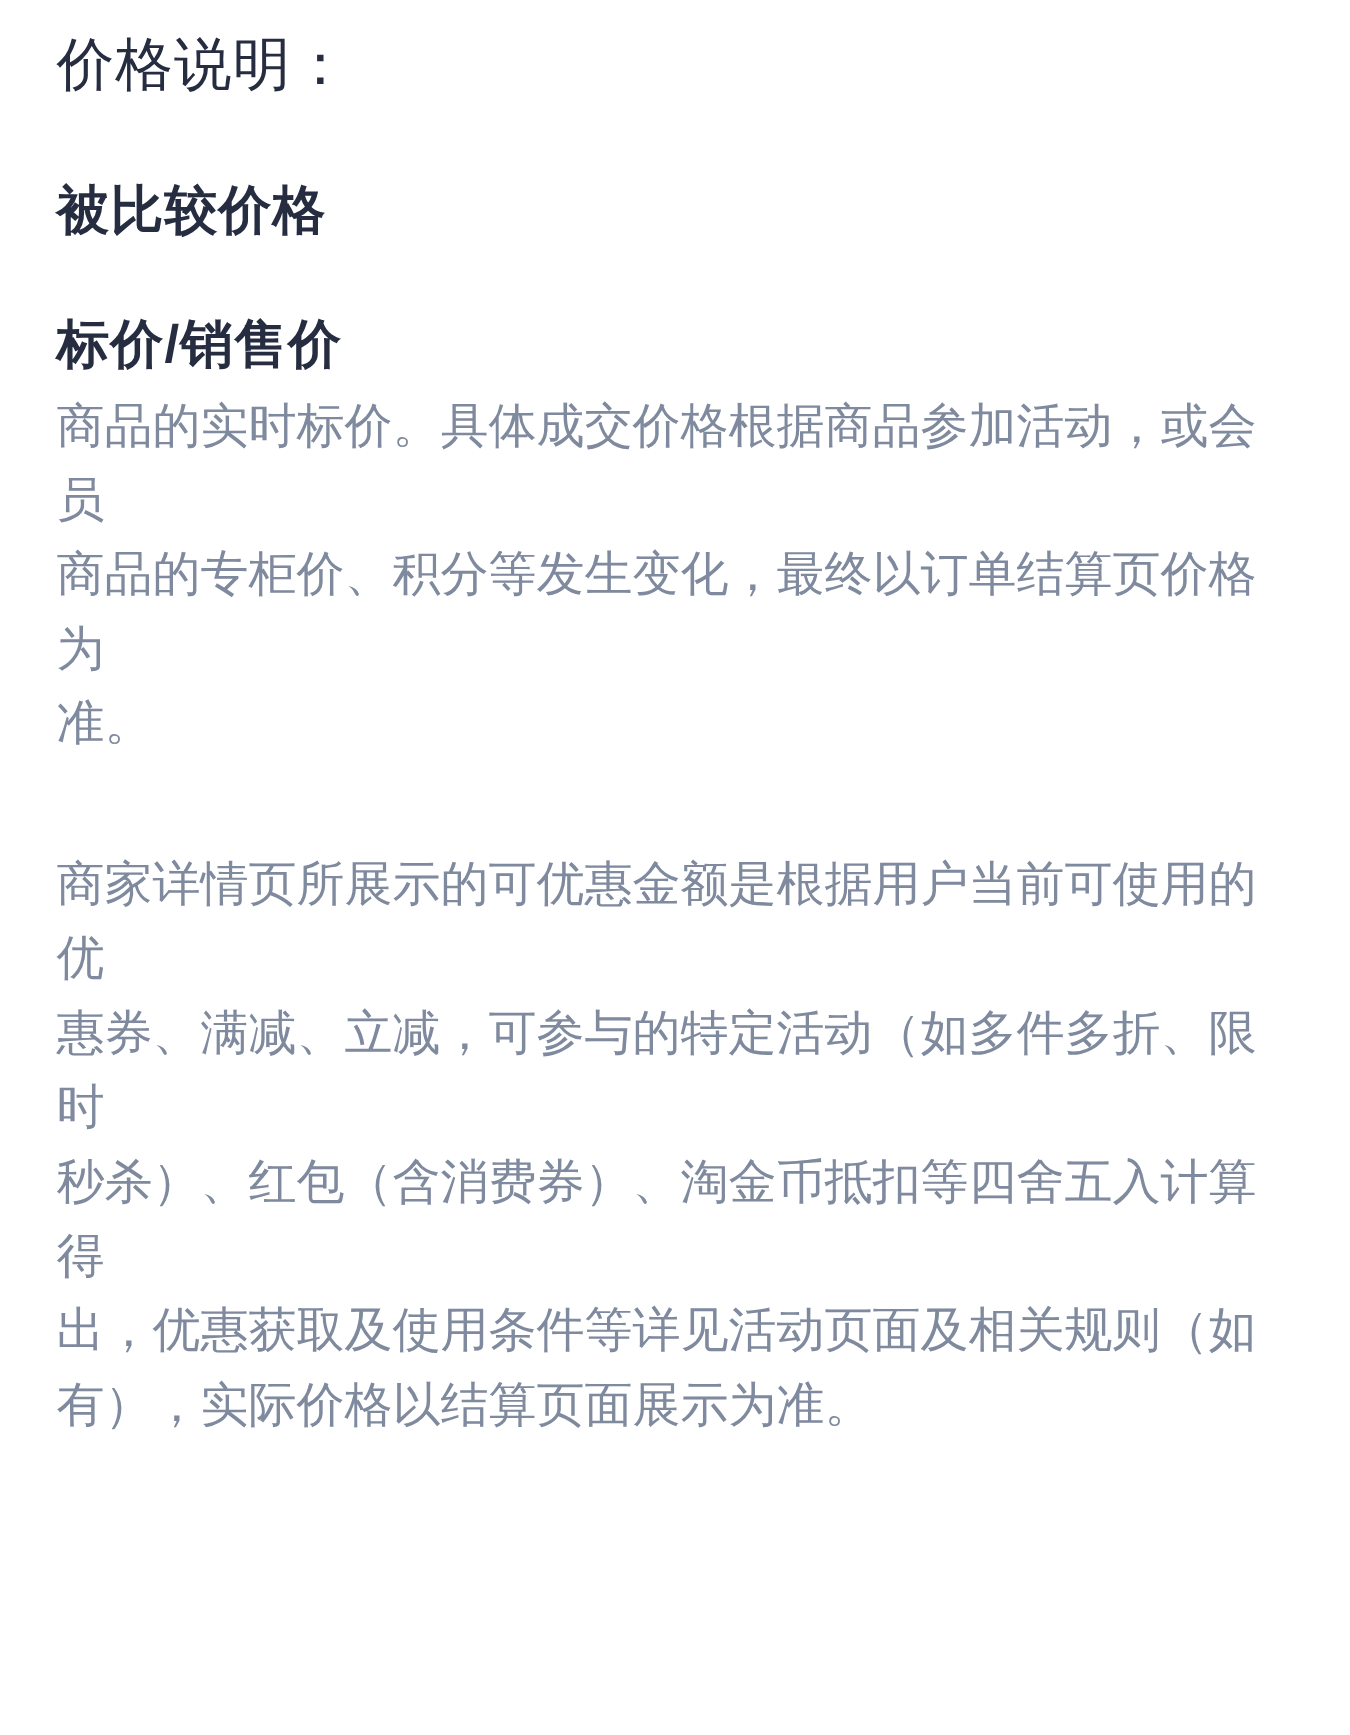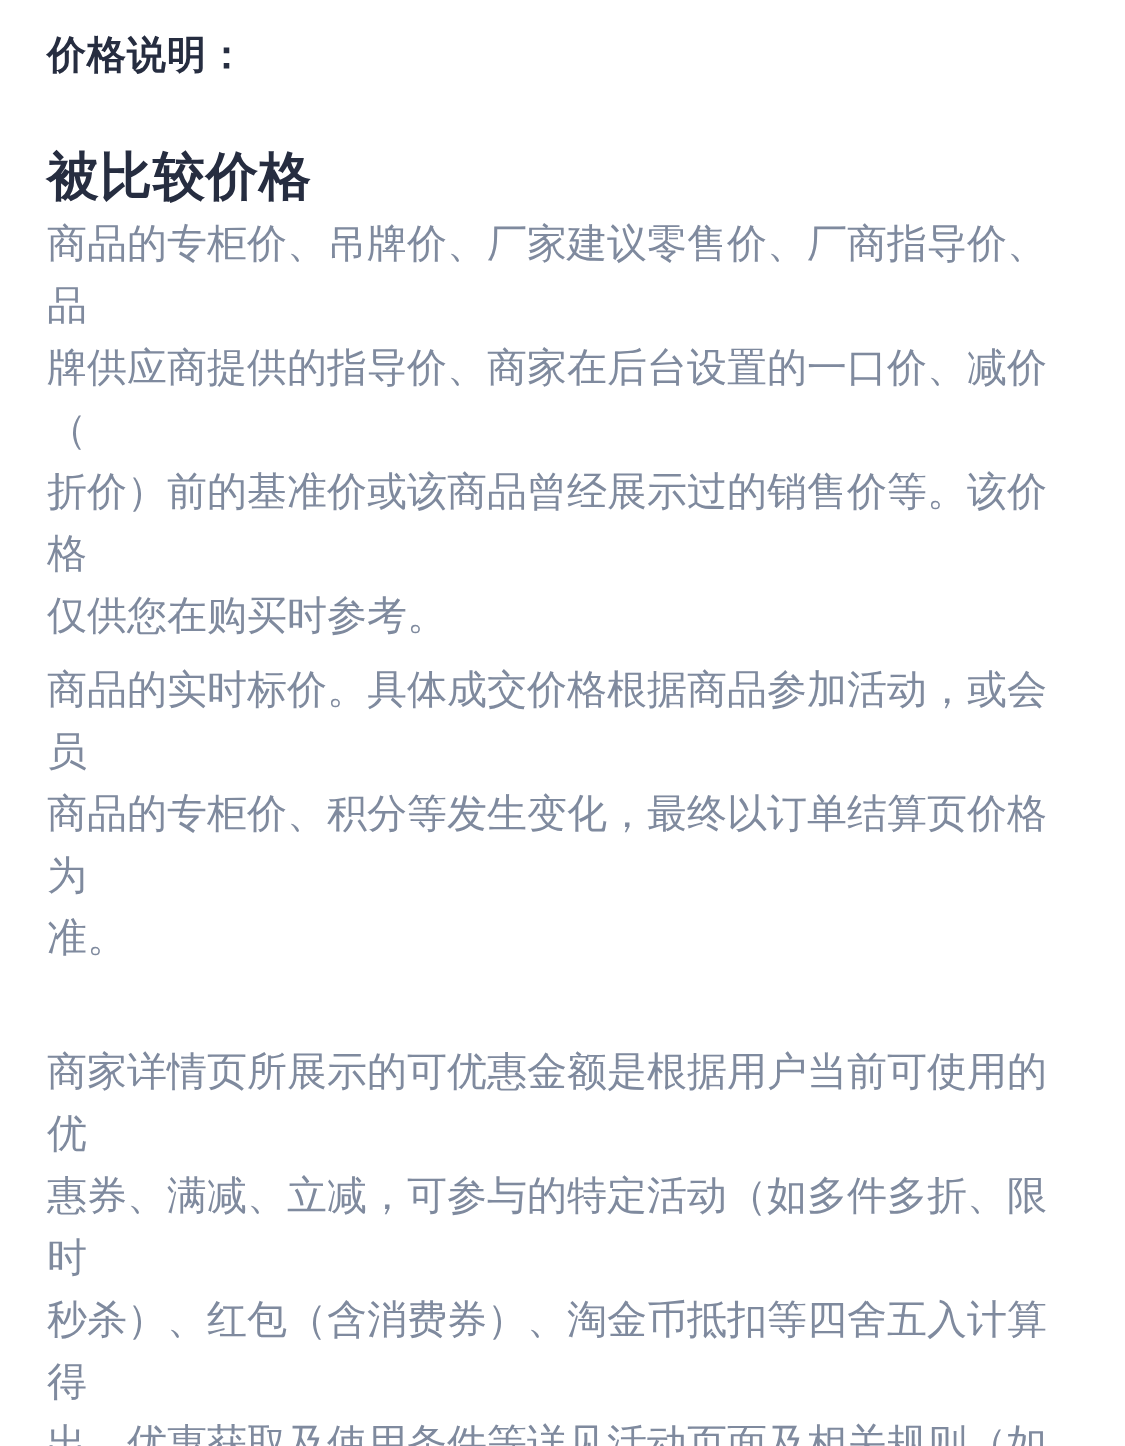--- a/index.html
+++ b/index.html
@@ -14,28 +14,28 @@
     font-family: "Liberation Sans", sans-serif;
   }
   .page {
     width: 1125px;
     height: 1446px;
     background: var(--background);
     padding: 30px 40px 0 47px;
     overflow: hidden;
   }
   .page-title {
-    font-size: 39px;
+    font-size: 48px;
     line-height: 50px;
-    font-weight: 700;
+    font-weight: 400;
     color: var(--heading);
     letter-spacing: 1px;
   }
   .section-heading {
-    font-size: 52px;
+    font-size: 44px;
     line-height: 48px;
     font-weight: 600;
     color: var(--heading);
     letter-spacing: 1px;
   }
   .sh-1 { margin-top: 72px; }
   .sh-2 { margin-top: 64px; }
   .para {
     font-size: 40px;
     line-height: 62px;
@@ -49,25 +49,22 @@
 </style>
 </head>
 <body>
 
 <div class="page">
 
   <div class="page-title">价格说明：</div>
 
   <div class="section-heading sh-1">被比较价格</div>
 
-  <div class="para para-after-heading">商品的专柜价、吊牌价、厂家建议零售价、厂商指导价、品
-牌供应商提供的指导价、商家在后台设置的一口价、减价（
-折价）前的基准价或该商品曾经展示过的销售价等。该价格
-仅供您在购买时参考。</div>
 
+  <div class="section-heading sh-2">标价/销售价</div>
 
   <div class="para para-after-heading">商品的实时标价。具体成交价格根据商品参加活动，或会员
 商品的专柜价、积分等发生变化，最终以订单结算页价格为
 准。</div>
 
   <div class="para para-standalone">商家详情页所展示的可优惠金额是根据用户当前可使用的优
 惠券、满减、立减，可参与的特定活动（如多件多折、限时
 秒杀）、红包（含消费券）、淘金币抵扣等四舍五入计算得
 出，优惠获取及使用条件等详见活动页面及相关规则（如
 有），实际价格以结算页面展示为准。</div>

